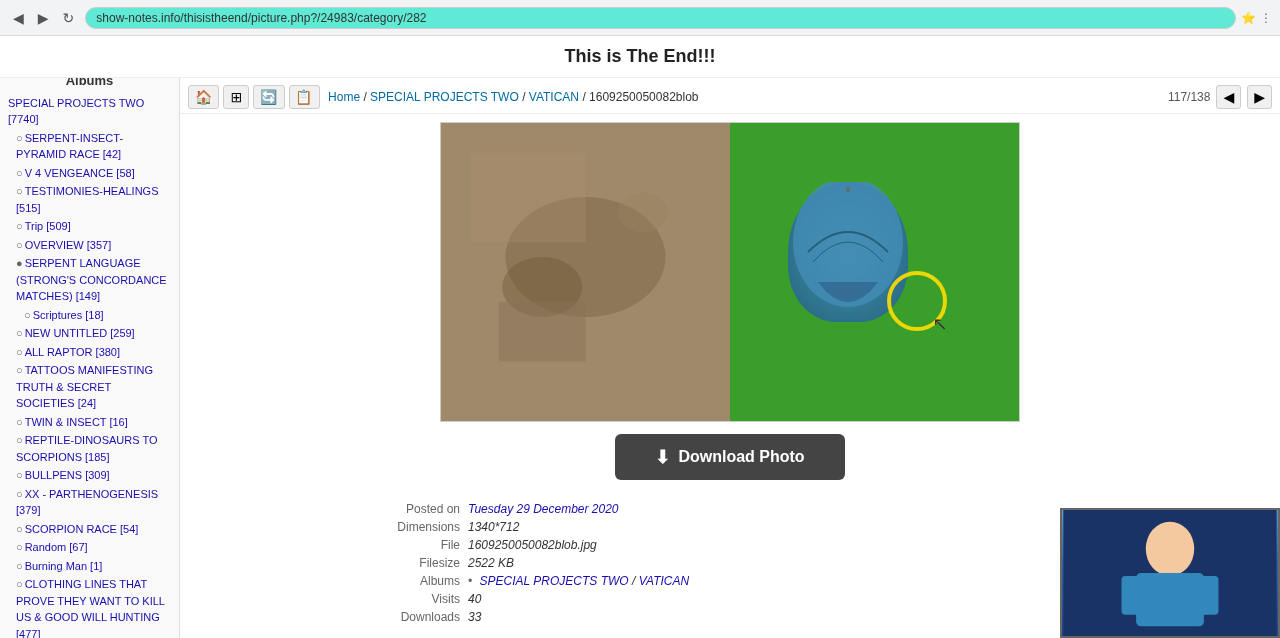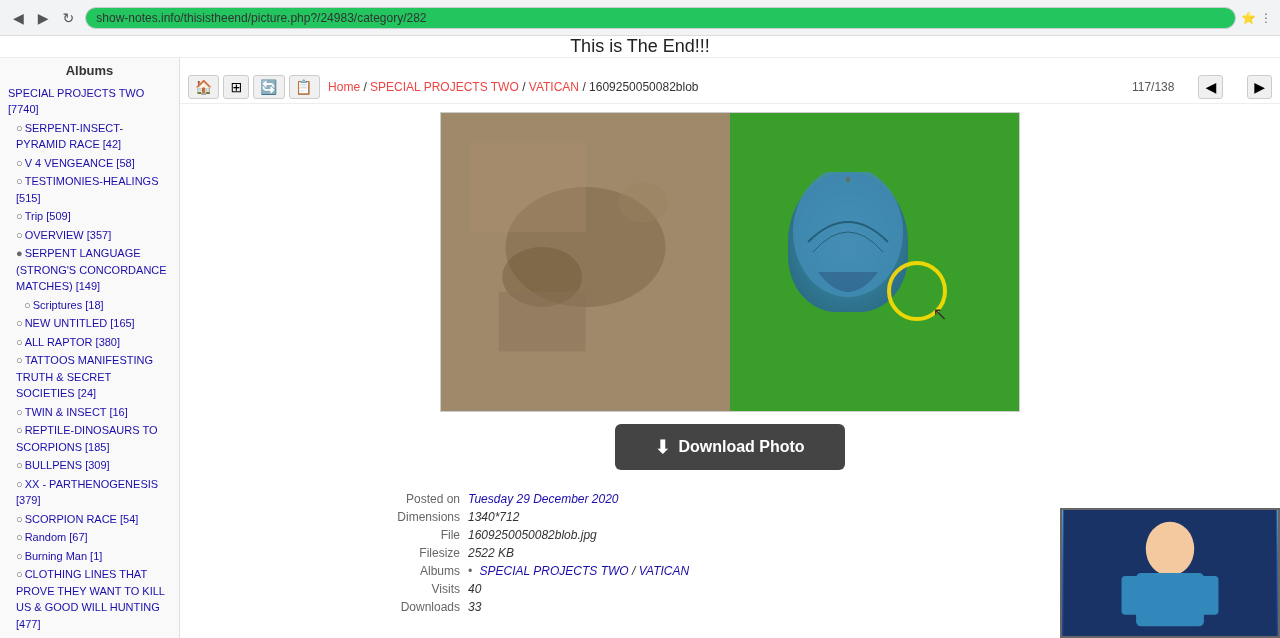--- a/index.html
+++ b/index.html
@@ -12,35 +12,35 @@
       display: flex;
       align-items: center;
       gap: 6px;
       border-bottom: 1px solid #ddd;
       height: 36px;
     }
     .nav-buttons { display: flex; gap: 4px; }
     .nav-btn { background: none; border: none; cursor: pointer; font-size: 14px; color: #555; padding: 2px 5px; border-radius: 3px; }
     .address-bar {
       flex: 1;
-      background: #22c55e;
+      background: #5eead4;
       border: 1px solid #ccc;
       border-radius: 12px;
       padding: 3px 10px;
       font-size: 12px;
       color: #333;
     }
     .browser-icons { display: flex; gap: 4px; color: #666; }
 
     
     .page-title-bar {
       text-align: center;
       font-size: 18px;
-      font-weight: normal;
-      padding: 0 0;
+      font-weight: bold;
+      padding: 10px 0;
       border-bottom: 1px solid #eee;
       color: #222;
     }
 
     
     .main-layout {
       display: flex;
       flex: 1;
       overflow: hidden;
       align-items: center;
@@ -81,21 +81,21 @@
     
     .toolbar-area {
       display: flex;
       justify-content: space-between;
       align-items: center;
       padding: 4px 8px;
       border-bottom: 1px solid #eee;
       background: #fff;
     }
     .breadcrumb { font-size: 12px; color: #333; }
-    .breadcrumb a { color: #ef4444; text-decoration: none; }
+    .breadcrumb a { color: #0369a1; text-decoration: none; }
     .toolbar-buttons { display: flex; gap: 4px; }
     .toolbar-btn {
       background: #f0f0f0;
       border: 1px solid #ccc;
       border-radius: 3px;
       padding: 3px 6px;
       cursor: pointer;
       font-size: 14px;
     }
 
@@ -261,21 +261,21 @@
       <span>SPECIAL PROJECTS TWO [7740]</span>
     </div>
     <div style="padding-left:8px">
       <div class="sidebar-item"><span class="bullet">○</span><span>SERPENT-INSECT-PYRAMID RACE [42]</span></div>
       <div class="sidebar-item"><span class="bullet">○</span><span>V 4 VENGEANCE [58]</span></div>
       <div class="sidebar-item"><span class="bullet">○</span><span>TESTIMONIES-HEALINGS [515]</span></div>
       <div class="sidebar-item"><span class="bullet">○</span><span>Trip [509]</span></div>
       <div class="sidebar-item"><span class="bullet">○</span><span>OVERVIEW [357]</span></div>
       <div class="sidebar-item"><span class="bullet">●</span><span>SERPENT LANGUAGE (STRONG'S CONCORDANCE MATCHES) [149]</span></div>
       <div class="sidebar-item" style="padding-left:12px"><span class="bullet">○</span><span>Scriptures [18]</span></div>
-      <div class="sidebar-item"><span class="bullet">○</span><span>NEW UNTITLED [165]</span></div>
+      <div class="sidebar-item"><span class="bullet">○</span><span>NEW UNTITLED [259]</span></div>
       <div class="sidebar-item"><span class="bullet">○</span><span>ALL RAPTOR [380]</span></div>
       <div class="sidebar-item"><span class="bullet">○</span><span>TATTOOS MANIFESTING TRUTH &amp; SECRET SOCIETIES [24]</span></div>
       <div class="sidebar-item"><span class="bullet">○</span><span>TWIN &amp; INSECT [16]</span></div>
       <div class="sidebar-item"><span class="bullet">○</span><span>REPTILE-DINOSAURS TO SCORPIONS [185]</span></div>
       <div class="sidebar-item"><span class="bullet">○</span><span>BULLPENS [309]</span></div>
       <div class="sidebar-item"><span class="bullet">○</span><span>XX - PARTHENOGENESIS [379]</span></div>
       <div class="sidebar-item"><span class="bullet">○</span><span>SCORPION RACE [54]</span></div>
       <div class="sidebar-item"><span class="bullet">○</span><span>Random [67]</span></div>
       <div class="sidebar-item"><span class="bullet">○</span><span>Burning Man [1]</span></div>
       <div class="sidebar-item"><span class="bullet">○</span><span>CLOTHING LINES THAT PROVE THEY WANT TO KILL US &amp; GOOD WILL HUNTING [477]</span></div>
@@ -297,21 +297,21 @@
         <div class="breadcrumb">
           <a href="#">Home</a>
           <span> / </span>
           <a href="#">SPECIAL PROJECTS TWO</a>
           <span> / </span>
           <a href="#">VATICAN</a>
           <span> / </span>
           <span>1609250050082blob</span>
         </div>
       </div>
-      <div style="display:flex; align-items:center; gap:24px;">
+      <div style="display:flex; align-items:center; gap:6px;">
         <span style="font-size:12px;color:#555;">117/138</span>
         <button class="toolbar-btn">◀</button>
         <button class="toolbar-btn">▶</button>
       </div>
     </div>
 
     <div class="photo-section">
       <div class="main-photo">
 
         <div class="photo-left">

